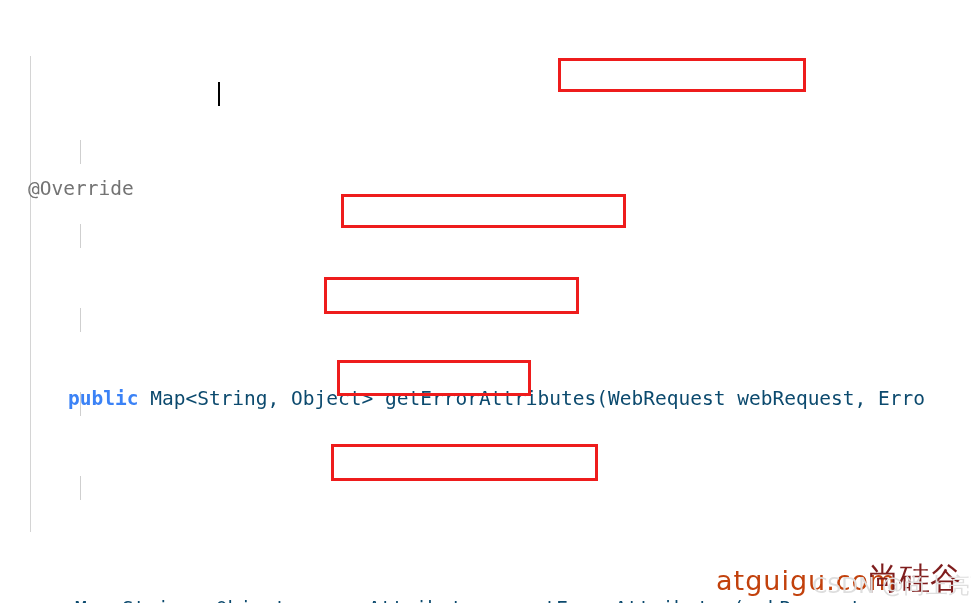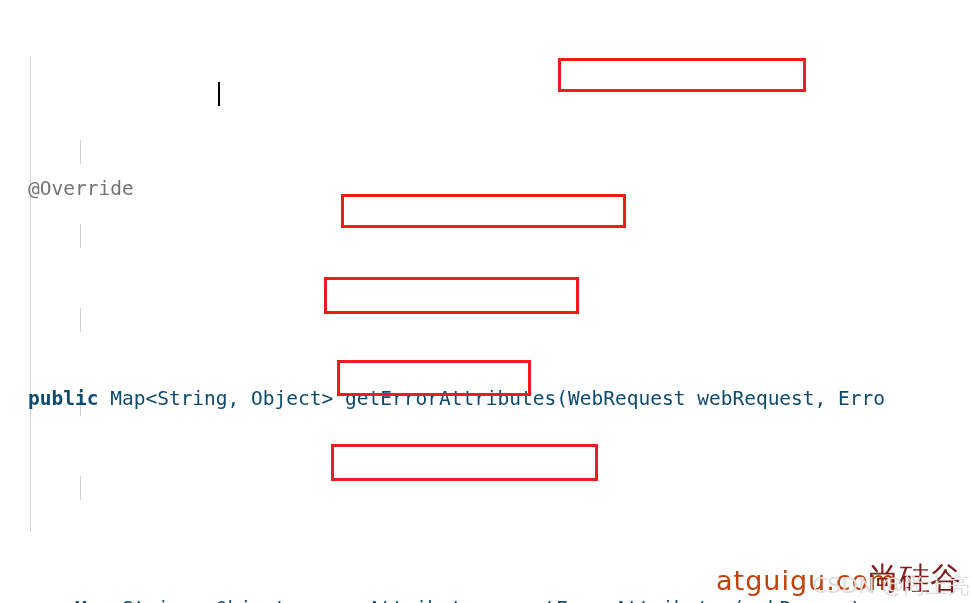--- a/index.html
+++ b/index.html
@@ -34,21 +34,21 @@
     letter-spacing: 0px;
     color: #000000;
   }
   .line {
     height: 42px;
     white-space: pre;
     position: relative;
   }
 
   
-  .kw      { color: #0c4a6e; font-weight: bold; }   
+  .kw      { color: #3b82f6; font-weight: bold; margin-left: 40px; }   
   .anno    { color: #737373; }                      
   .plain   { color: #0c4a6e; }
 
   
   .guide {
     position: absolute;
     width: 1px;
     background: #d4d4d4;
   }
   .guide.dash {

